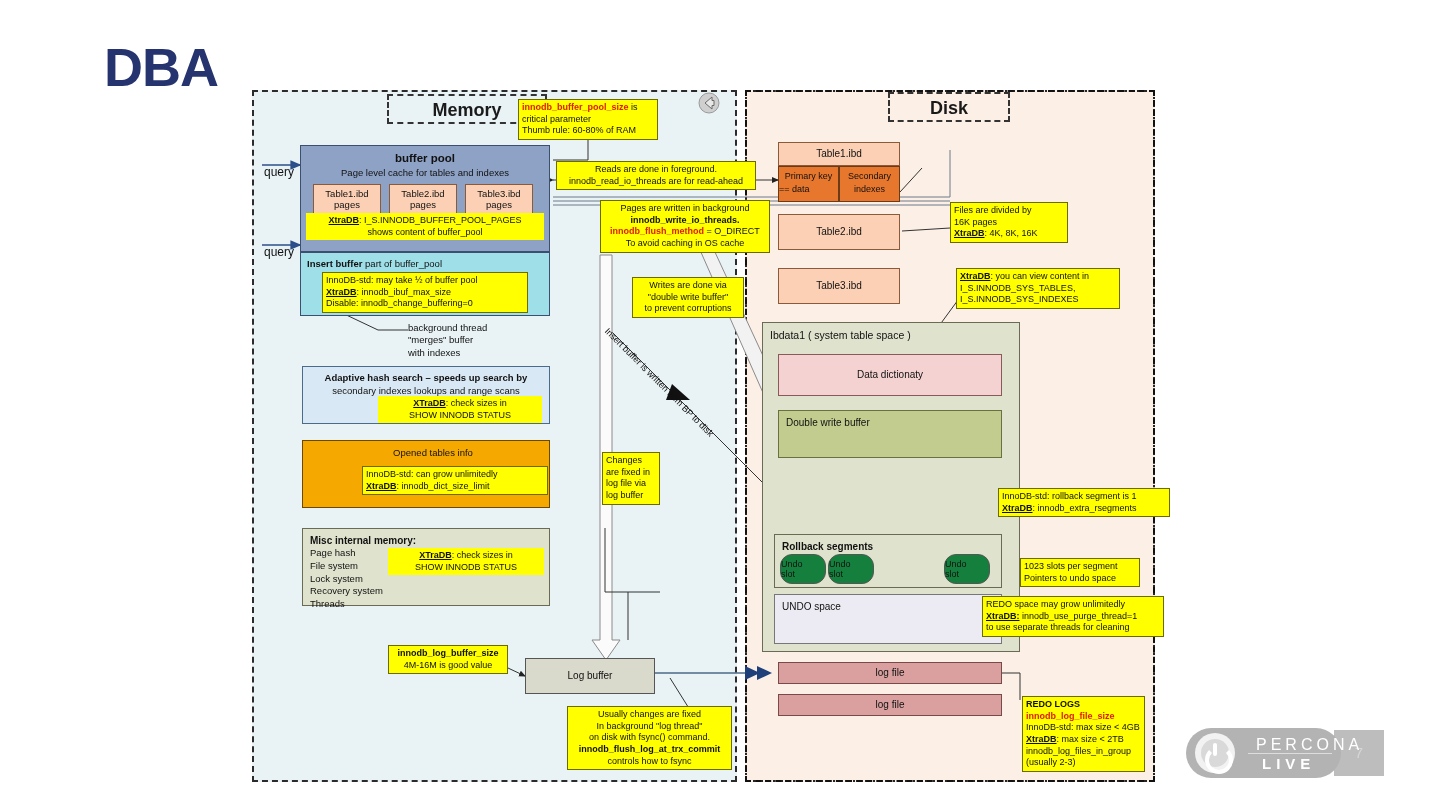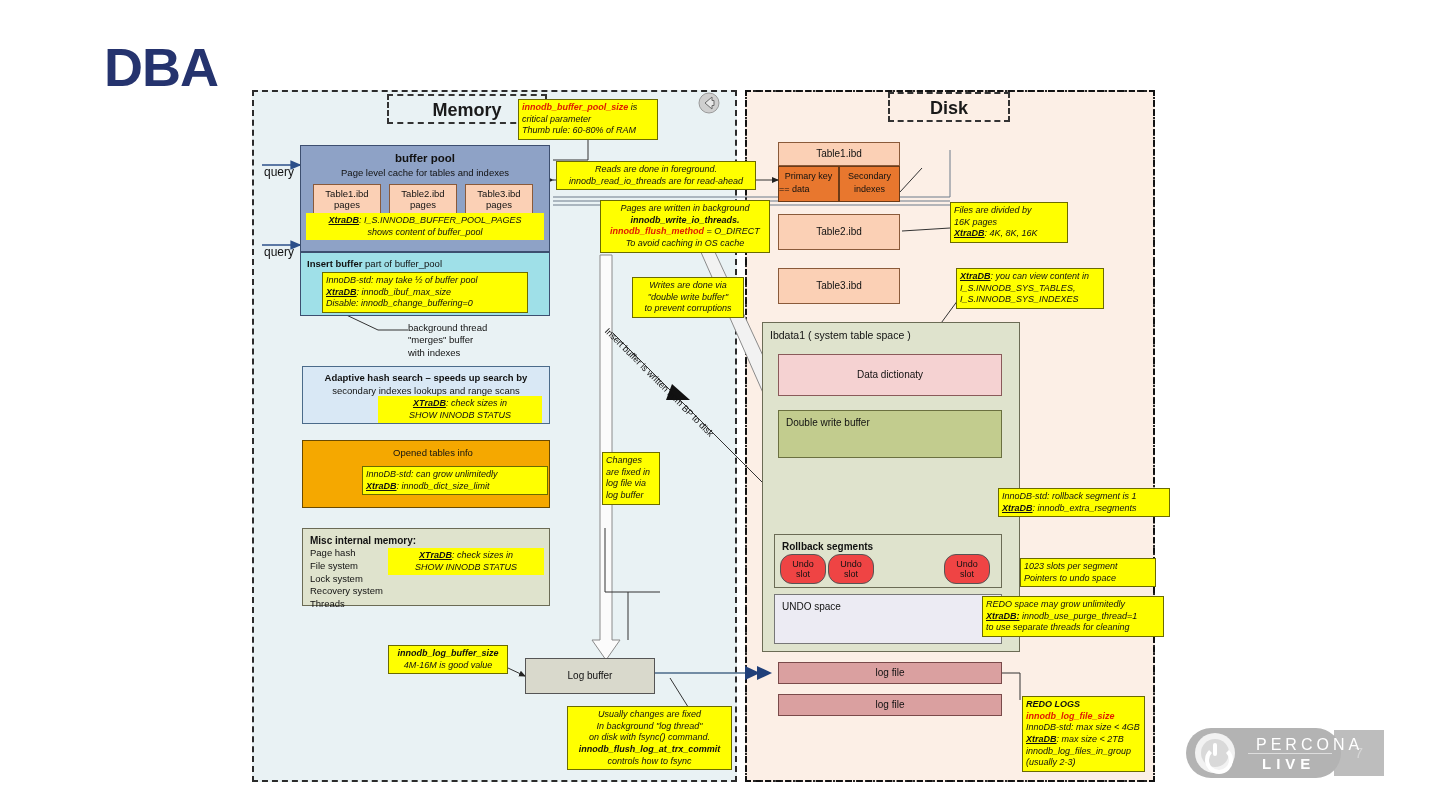--- a/index.html
+++ b/index.html
@@ -68,21 +68,21 @@
     left:300px;top:252px;width:250px;height:64px;
     background:#9fe0e8;border:1px solid #3d4f70;
   }
   .ib-title{position:absolute;left:6px;top:5px;font-size:9.5px;color:#111;}
   .ib-title b{font-weight:bold;}
 
   
   .yel{
     position:absolute;box-sizing:border-box;
     background:#ffff00;border:1px solid #6b6b00;
-    font-size:9px;color:#111;line-height:1.3;padding:2px 3px;font-style:italic;
+    font-size:9px;color:#111;line-height:1.3;padding:2px 3px;
   }
   .yel.nobd{border:none;}
   .yel .u{text-decoration:underline;font-weight:bold;}
   .yel .r{color:#e01b00;font-weight:bold;}
   .yel .b{font-weight:bold;}
 
   
   .lightblue{background:#d9e8f5;border:1px solid #4b6b8a;}
   .orange{background:#f5a800;border:1px solid #6b4a00;}
   .sage{background:#dfe3cd;border:1px solid #6b6b55;}
@@ -95,22 +95,22 @@
   .lav{background:#ecebf3;border:1px solid #777;}
   .rose{background:#daa0a0;border:1px solid #7a4a4a;}
 
   .boxlabel{position:absolute;left:0;right:0;top:50%;transform:translateY(-50%);
             text-align:center;font-size:10px;color:#111;}
   .boxlabel-tl{position:absolute;left:7px;top:6px;font-size:10px;color:#111;
                font-weight:bold;}
 
   .undo-slot{
     position:absolute;width:46px;height:30px;border-radius:12px;
-    background:#ef4444;border:1px solid #555;
-    font-size:9px;text-align:center;color:#111;padding-top:4px;
+    background:#15803d;border:1px solid #555;
+    font-size:9px;color:#111;padding-top:4px;
     box-sizing:border-box;line-height:1.15;
   }
 
   .plaintext{position:absolute;font-size:9.5px;color:#111;line-height:1.3;}
 
   .query-lbl{position:absolute;font-size:12px;color:#111;}
 
   .diag-text{
     position:absolute;font-size:9px;color:#111;
     transform-origin:left top;white-space:nowrap;
@@ -363,21 +363,21 @@
     <div class="boxlabel">Table3.ibd</div>
   </div>
 
 
   <div class="yel" style="left:950px;top:202px;width:118px;">
     <span>Files are divided by</span><br>
     <span>16K pages</span><br>
     <span class="u">XtraDB</span><span>: 4K, 8K, 16K</span>
   </div>
 
-  <div class="yel" style="left:956px;top:268px;width:148px;">
+  <div class="yel" style="left:956px;top:268px;width:164px;">
     <span class="u">XtraDB</span><span>: you can view content in</span><br>
     <span>I_S.INNODB_SYS_TABLES,</span><br>
     <span>I_S.INNODB_SYS_INDEXES</span>
   </div>
 
   <div class="box sage" style="left:762px;top:322px;width:258px;height:330px;">
     <div class="boxlabel-tl" style="font-weight:normal;font-size:10.5px;">Ibdata1 ( system table space )</div>
   </div>
 
   <div class="box pink" style="left:778px;top:354px;width:224px;height:42px;">
@@ -407,21 +407,21 @@
 
   <div class="box lav" style="left:774px;top:594px;width:228px;height:50px;">
     <div class="boxlabel-tl" style="font-weight:normal;">UNDO space</div>
   </div>
 
   <div class="yel" style="left:998px;top:488px;width:172px;">
     <span>InnoDB-std: rollback segment is 1</span><br>
     <span class="u">XtraDB</span><span>: innodb_extra_rsegments</span>
   </div>
 
-  <div class="yel" style="left:1020px;top:558px;width:136px;">
+  <div class="yel" style="left:1020px;top:558px;width:120px;">
     <span>1023 slots per segment</span><br>
     <span>Pointers to undo space</span>
   </div>
 
   <div class="yel" style="left:982px;top:596px;width:182px;">
     <span>REDO space may grow unlimitedly</span><br>
     <span class="u">XtraDB:</span><span> innodb_use_purge_thread=1</span><br>
     <span>to use separate threads for cleaning</span>
   </div>
 

